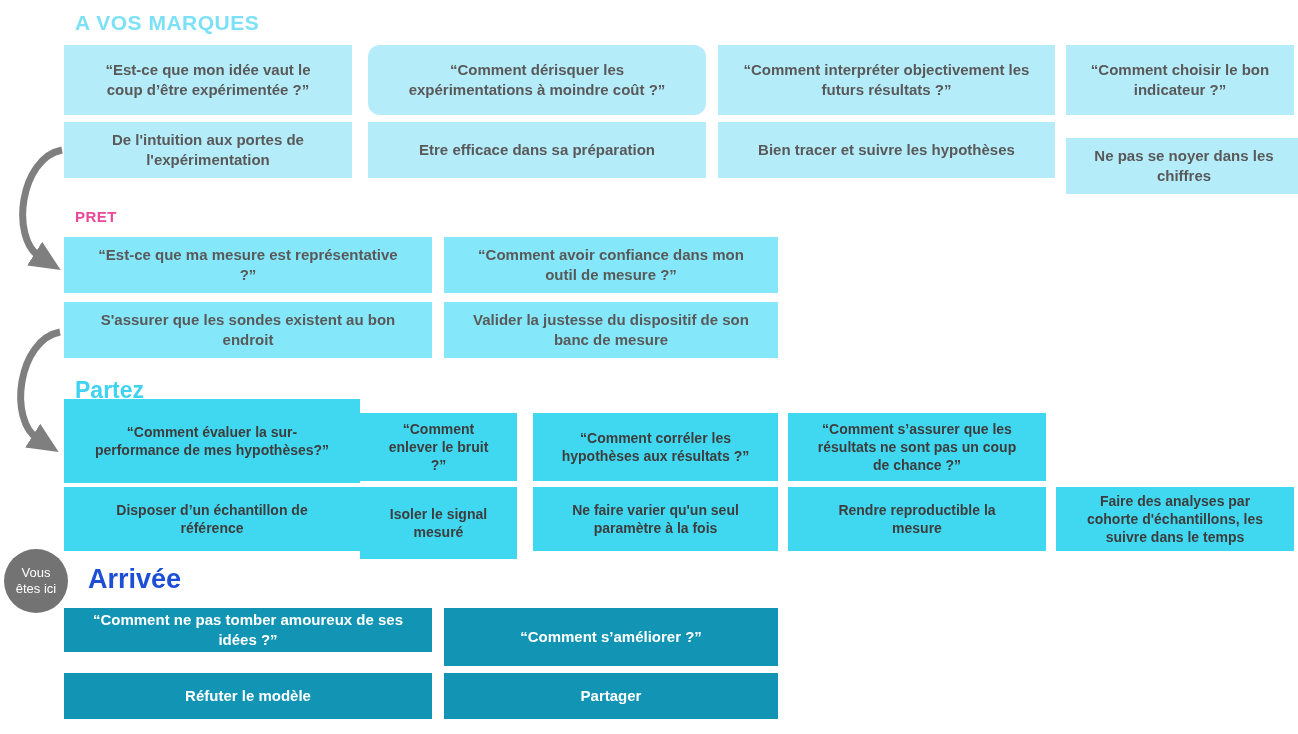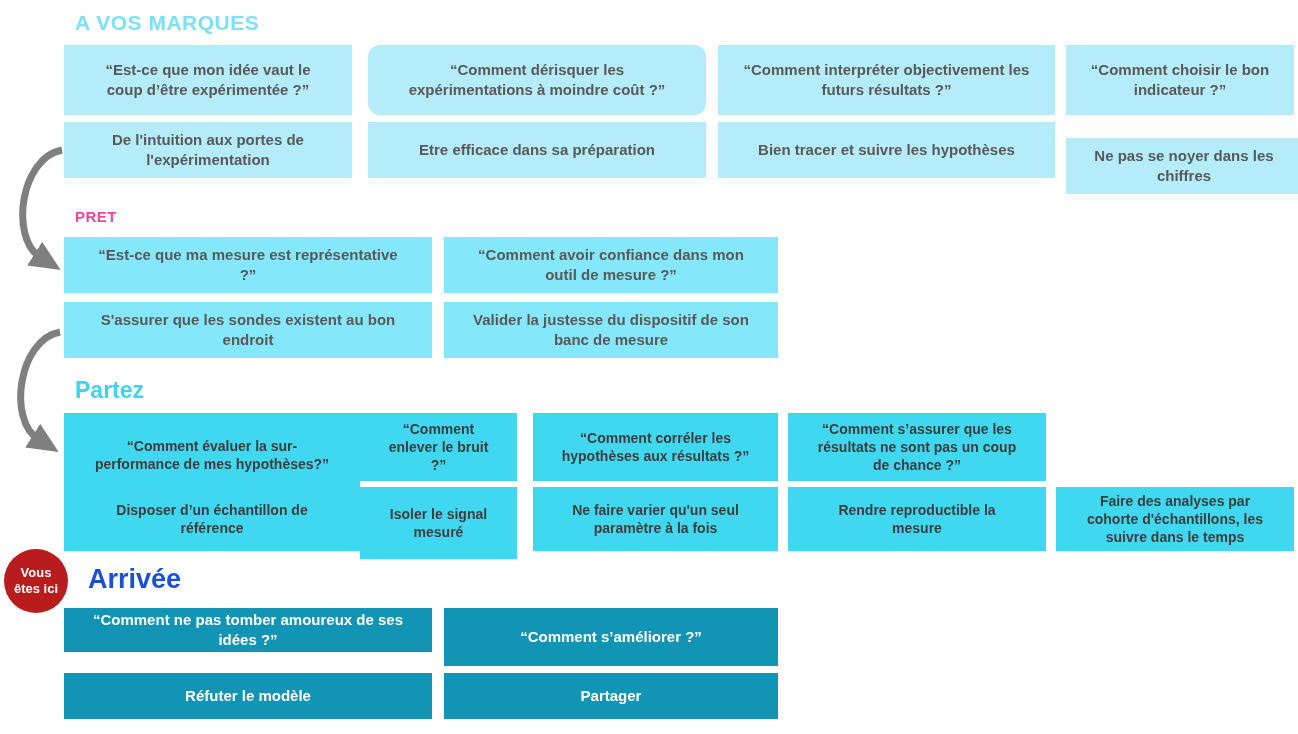--- a/index.html
+++ b/index.html
@@ -16,21 +16,21 @@
     position:absolute;display:flex;align-items:center;justify-content:center;
     text-align:center;font-weight:bold;box-sizing:border-box;padding:2px 24px;
     line-height:1.35;
   }
   .s1{background:#b5ecfa;color:#595959;font-size:15px;}
   .s2{background:#85e8fa;color:#595959;font-size:15px;}
   .s3{background:#40d8f1;color:#3d3d3d;font-size:14px;line-height:1.3;}
   .s4{background:#1295b4;color:#ffffff;font-size:15px;}
   .badge{
     position:absolute;left:4px;top:549px;width:64px;height:64px;border-radius:50%;
-    background:#b91c1c;color:#ffffff;font-weight:bold;font-size:13px;line-height:1.25;
+    background:#737373;color:#ffffff;font-weight:normal;font-size:13px;line-height:1.25;
     display:flex;flex-direction:column;align-items:center;justify-content:center;text-align:center;
   }
   .arrows{position:absolute;left:0;top:0;width:1298px;height:734px;pointer-events:none;}
 </style>
 </head>
 <body>
 
 <div class="canvas">
 
   <svg class="arrows" viewBox="0 0 1298 734">
@@ -57,21 +57,21 @@
   <div class="box s1" style="left:718px;top:122px;width:337px;height:56px;">Bien tracer et suivre les hypothèses</div>
   <div class="box s1" style="left:1066px;top:122px;width:236px;height:56px;margin-top:16px;">Ne pas se noyer dans les chiffres</div>
 
   <div class="heading h2">PRET</div>
   <div class="box s2" style="left:64px;top:237px;width:368px;height:56px;">“Est-ce que ma mesure est représentative ?”</div>
   <div class="box s2" style="left:444px;top:237px;width:334px;height:56px;">“Comment avoir confiance dans mon outil de mesure ?”</div>
   <div class="box s2" style="left:64px;top:302px;width:368px;height:56px;">S'assurer que les sondes existent au bon endroit</div>
   <div class="box s2" style="left:444px;top:302px;width:334px;height:56px;">Valider la justesse du dispositif de son banc de mesure</div>
 
   <div class="heading h3">Partez</div>
-  <div class="box s3" style="left:64px;top:413px;width:296px;height:84px;">“Comment évaluer la sur-performance de mes hypothèses?”</div>
+  <div class="box s3" style="left:64px;top:399px;width:296px;height:84px;">“Comment évaluer la sur-performance de mes hypothèses?”</div>
   <div class="box s3" style="left:360px;top:413px;width:157px;height:68px;">“Comment enlever le bruit ?”</div>
   <div class="box s3" style="left:533px;top:413px;width:245px;height:68px;">“Comment corréler les hypothèses aux résultats ?”</div>
   <div class="box s3" style="left:788px;top:413px;width:258px;height:68px;">“Comment s’assurer que les résultats ne sont pas un coup de chance ?”</div>
   <div class="box s3" style="left:64px;top:487px;width:296px;height:64px;">Disposer d’un échantillon de référence</div>
   <div class="box s3" style="left:360px;top:487px;width:157px;height:72px;">Isoler le signal mesuré</div>
   <div class="box s3" style="left:533px;top:487px;width:245px;height:64px;">Ne faire varier qu'un seul paramètre à la fois</div>
   <div class="box s3" style="left:788px;top:487px;width:258px;height:64px;">Rendre reproductible la mesure</div>
   <div class="box s3" style="left:1056px;top:487px;width:238px;height:64px;">Faire des analyses par cohorte d'échantillons, les suivre dans le temps</div>
 
   <div class="heading h4">Arrivée</div>

